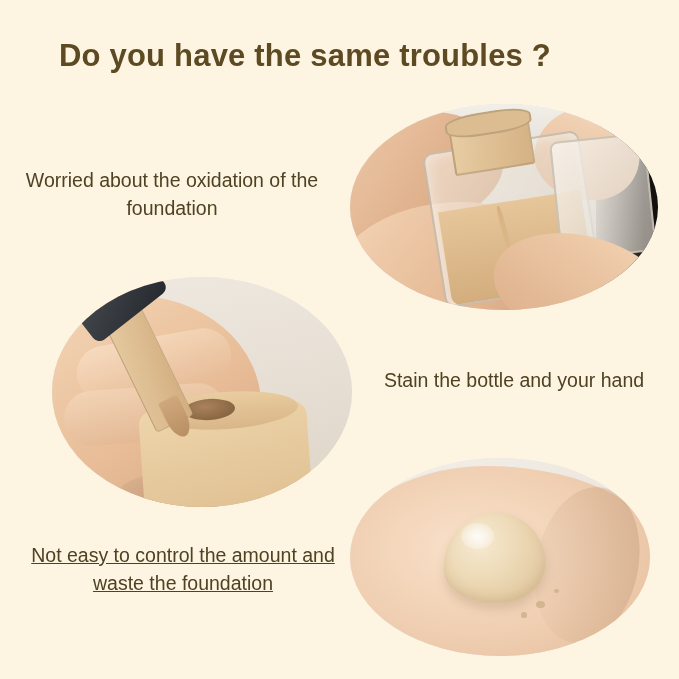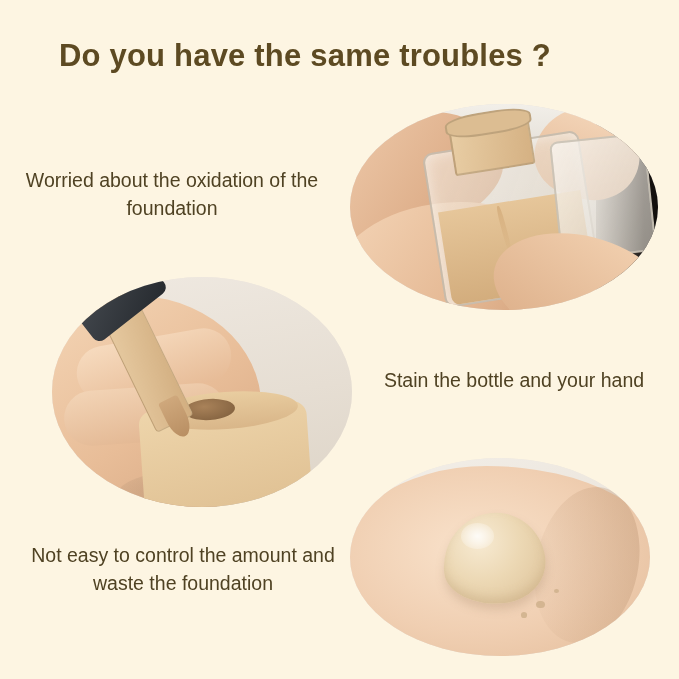--- a/index.html
+++ b/index.html
@@ -48,20 +48,21 @@
   .caption-stain {
     top: 367px;
     left: 352px;
     width: 310px;
     margin-left: 7px;
   }
   .caption-control {
     top: 542px;
     left: 28px;
     width: 310px;
+    text-decoration: underline;
   }
   
   .photo {
     position: absolute;
     border-radius: 50%;
     overflow: hidden;
     background: #efe7db;
   }
   .photo-inner {
     position: absolute;

